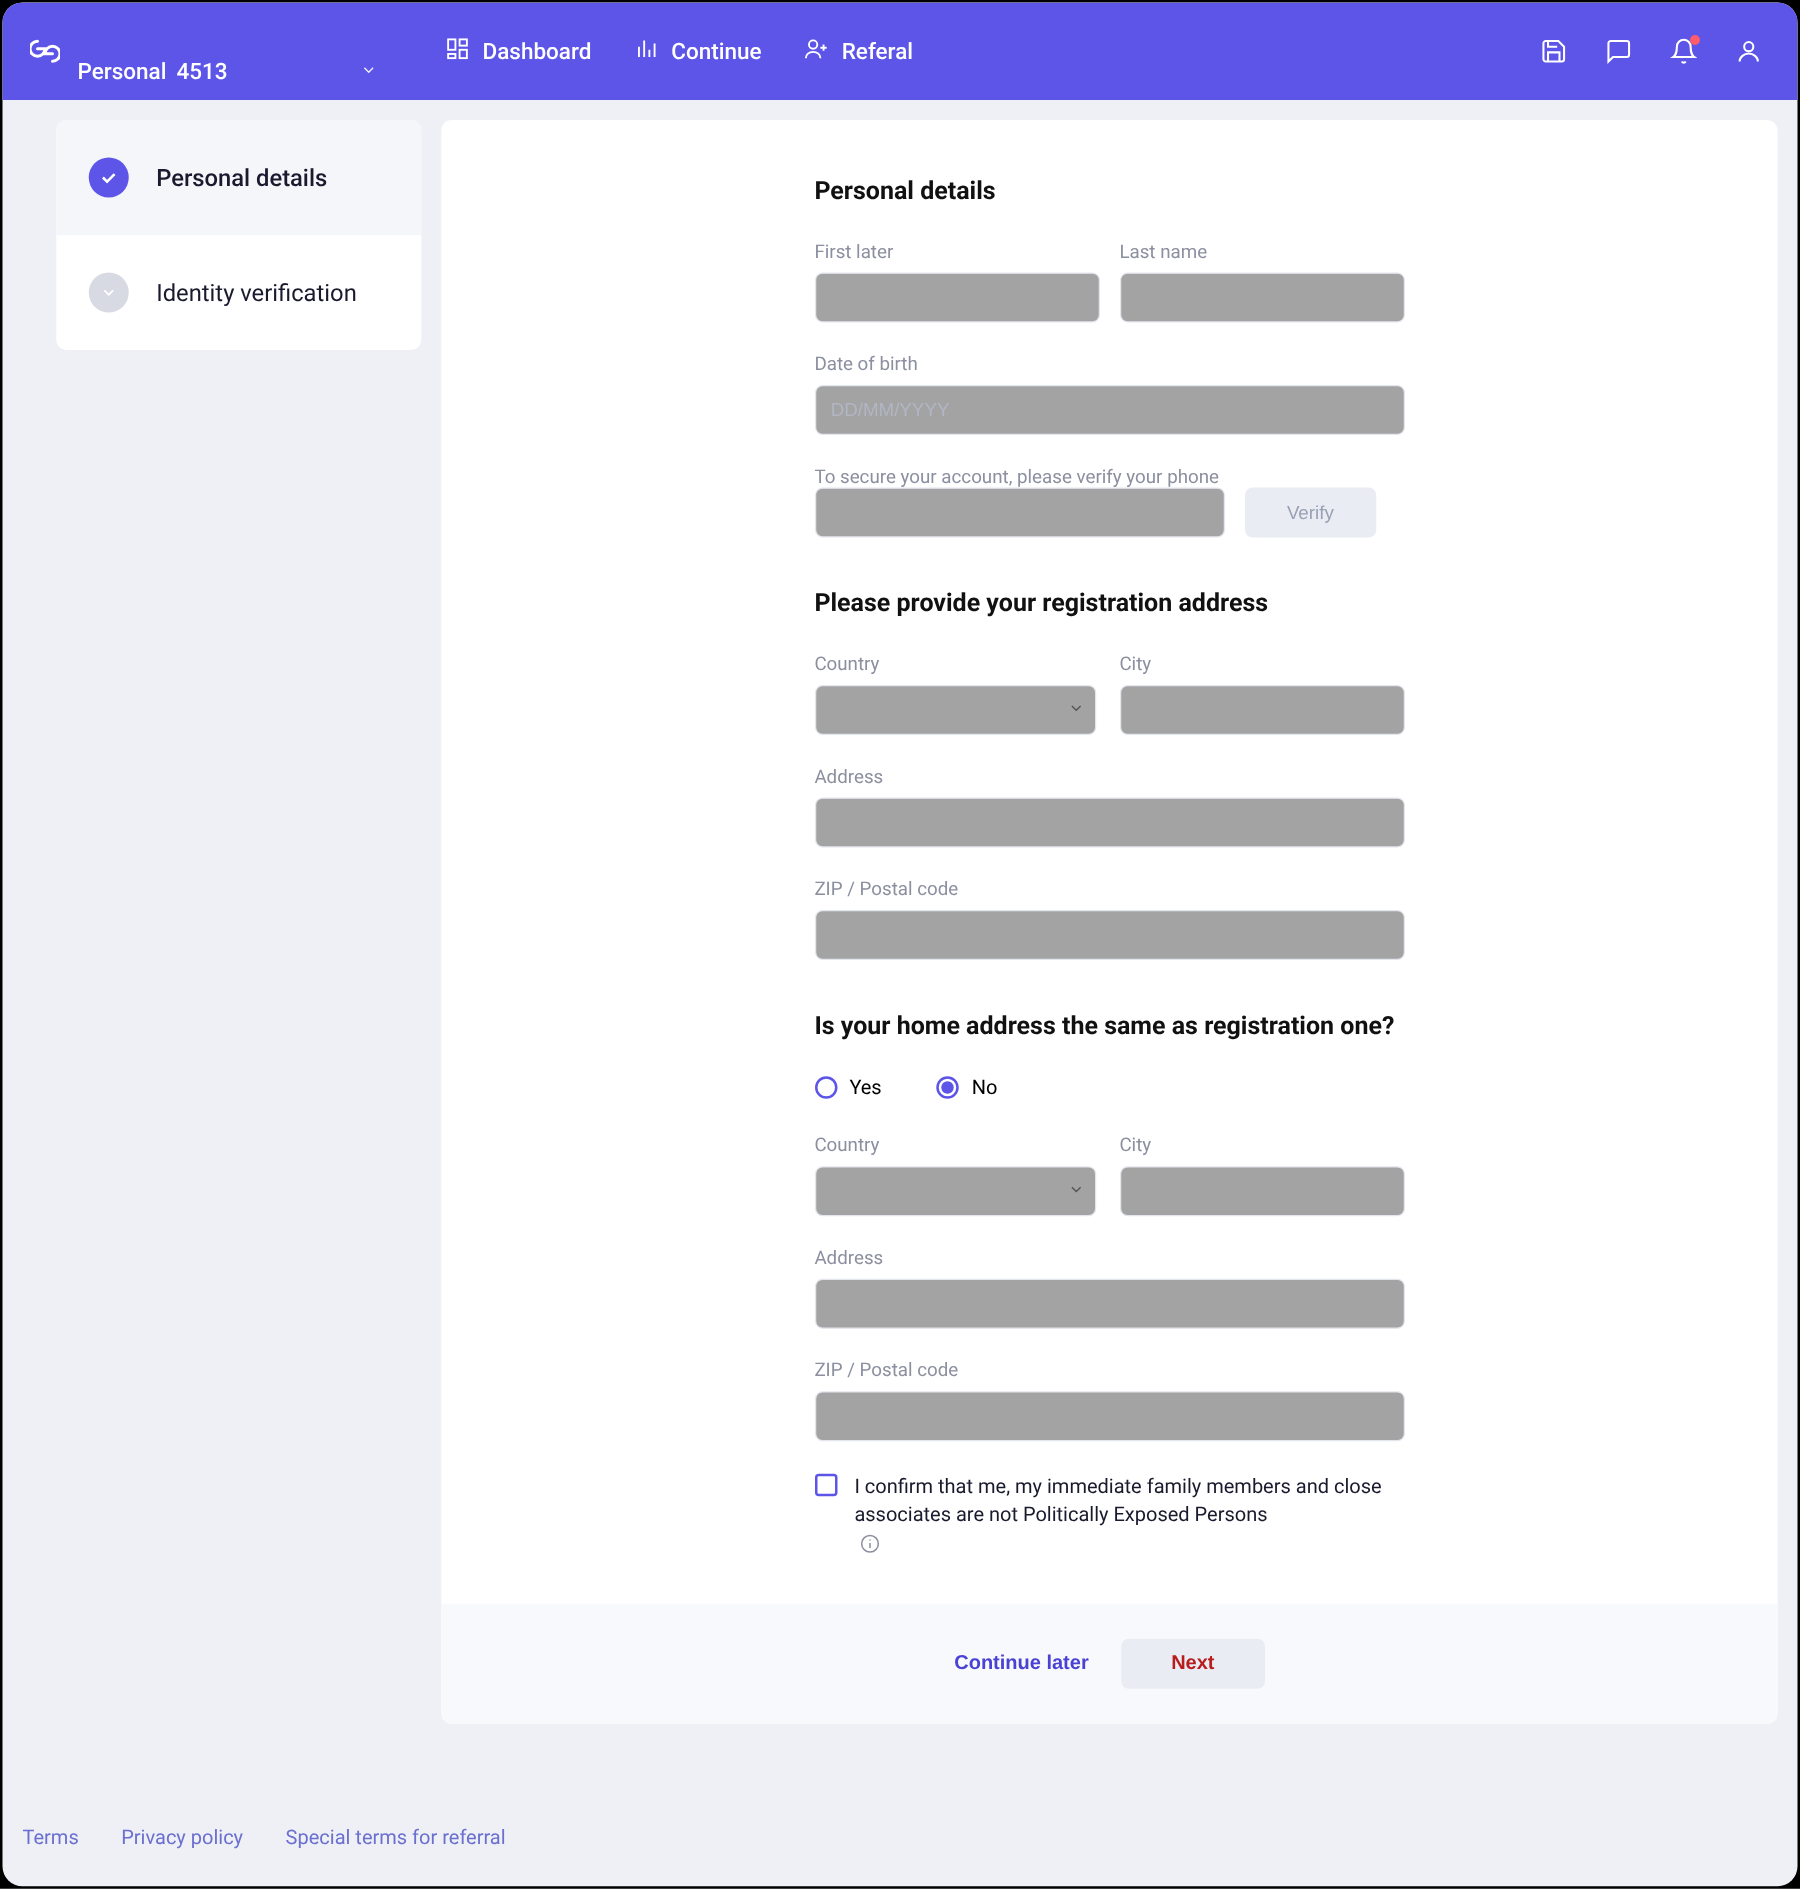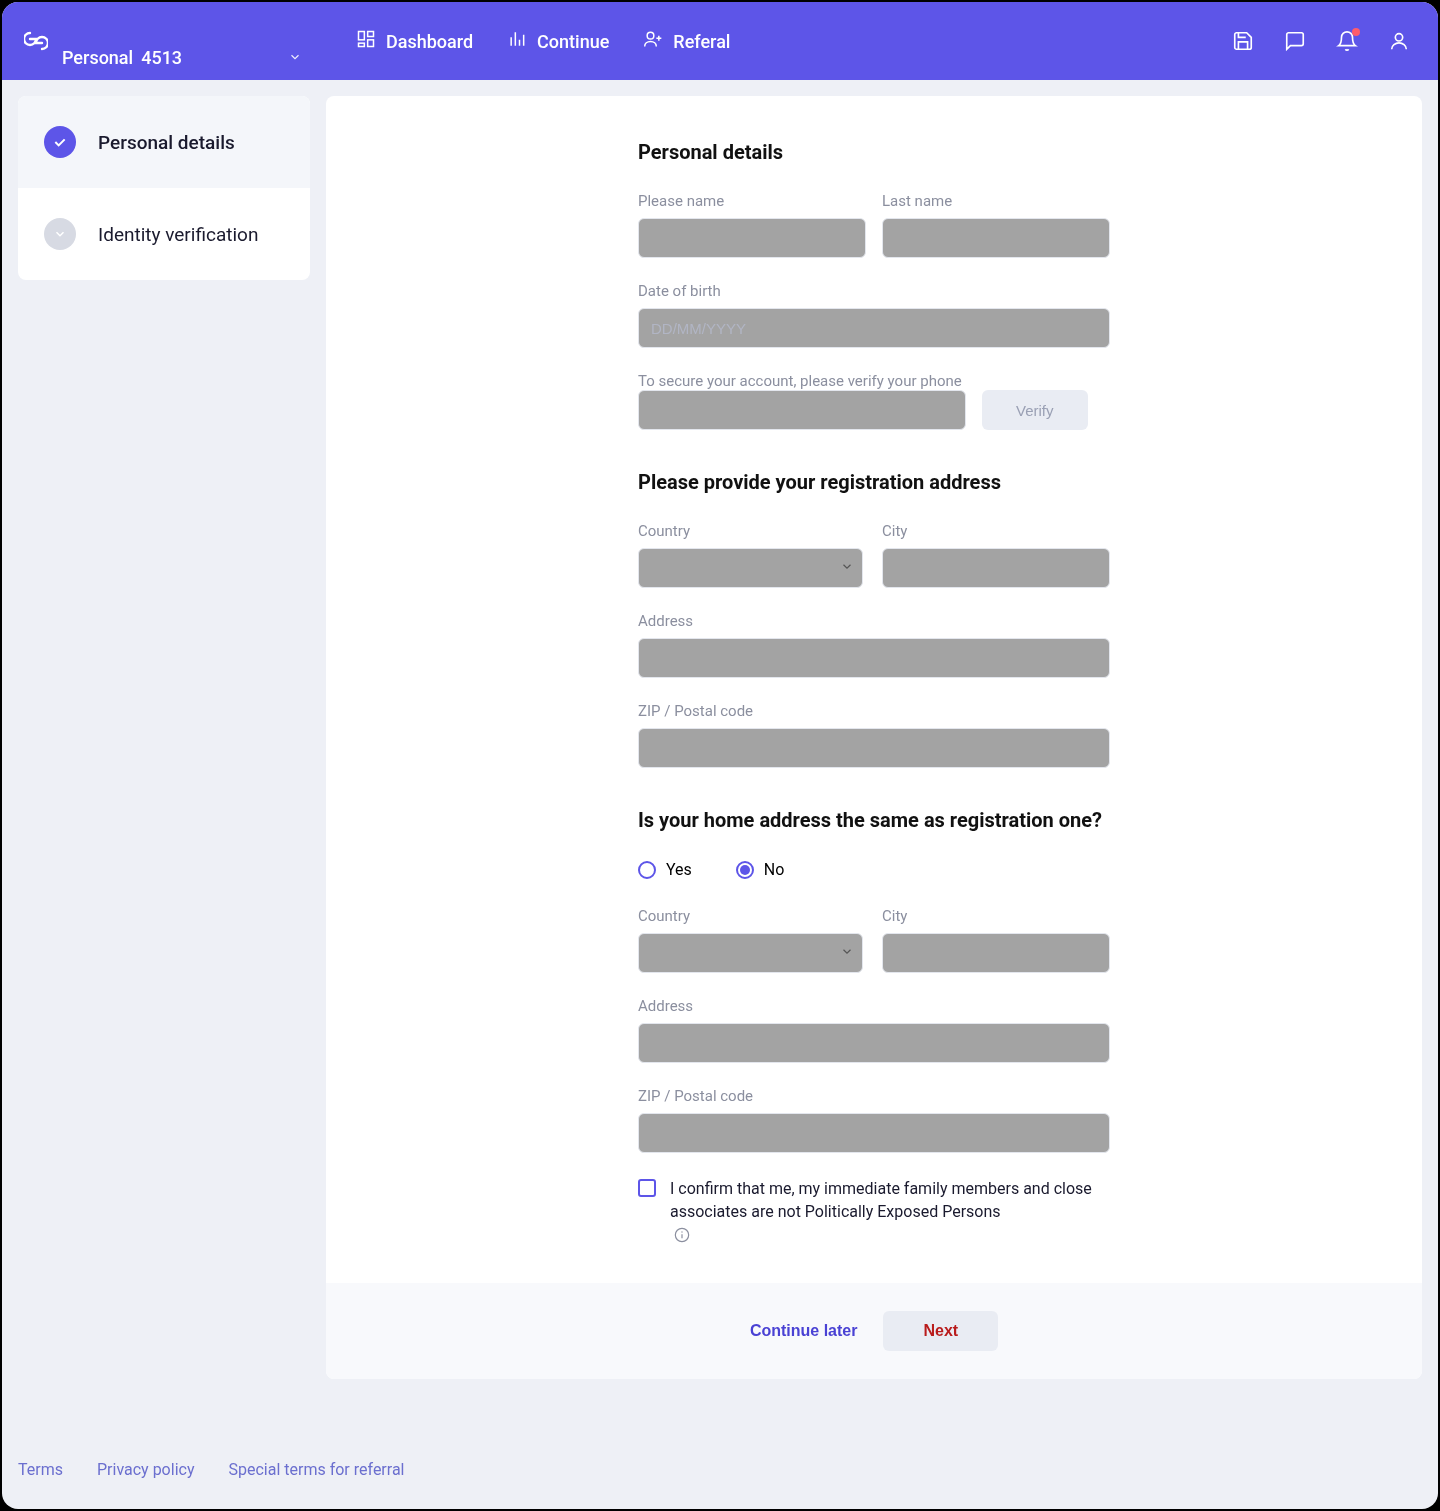--- a/index.html
+++ b/index.html
@@ -54,20 +54,21 @@
 .topbar-icon { width: 22px; height: 22px; cursor: pointer; position: relative; }
 .notif-dot { position:absolute; top:-2px; right:-2px; width:8px; height:8px; border-radius:50%; background:#ff5c6c; }
 
 
 .body-row {
   display: flex;
   padding: 16px;
   gap: 16px;
   flex: 1;
   align-items: flex-start;
+  margin-left: 27px;
 }
 .steps-card {
   width: 292px;
   background: #fff;
   border-radius: 8px;
   overflow: hidden;
 }
 .step-item {
   display: flex; align-items: center; gap: 22px;
   padding: 30px 26px;
@@ -283,21 +284,21 @@
     </div>
 
     <div class="form-card">
       <div class="form-body">
         <div class="form-inner">
 
           <div class="section-title">Personal details</div>
 
           <div class="row2">
             <div class="field">
-              <label class="field-label">Please name</label>
+              <label class="field-label">First later</label>
               <input class="text-input" style="">
             </div>
             <div class="field">
               <label class="field-label">Last name</label>
               <input class="text-input" style="">
             </div>
           </div>
 
           <div class="field full">
             <label class="field-label">Date of birth</label>

